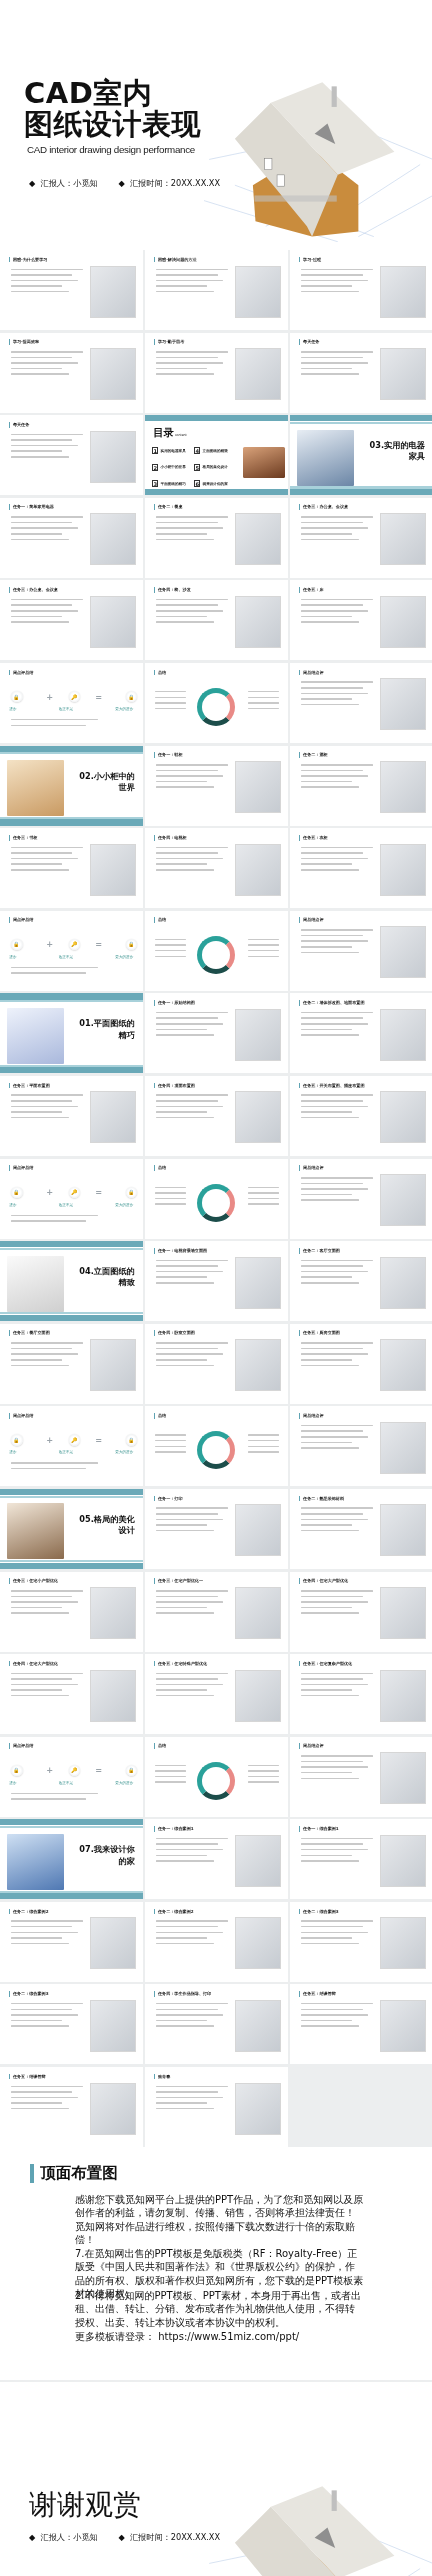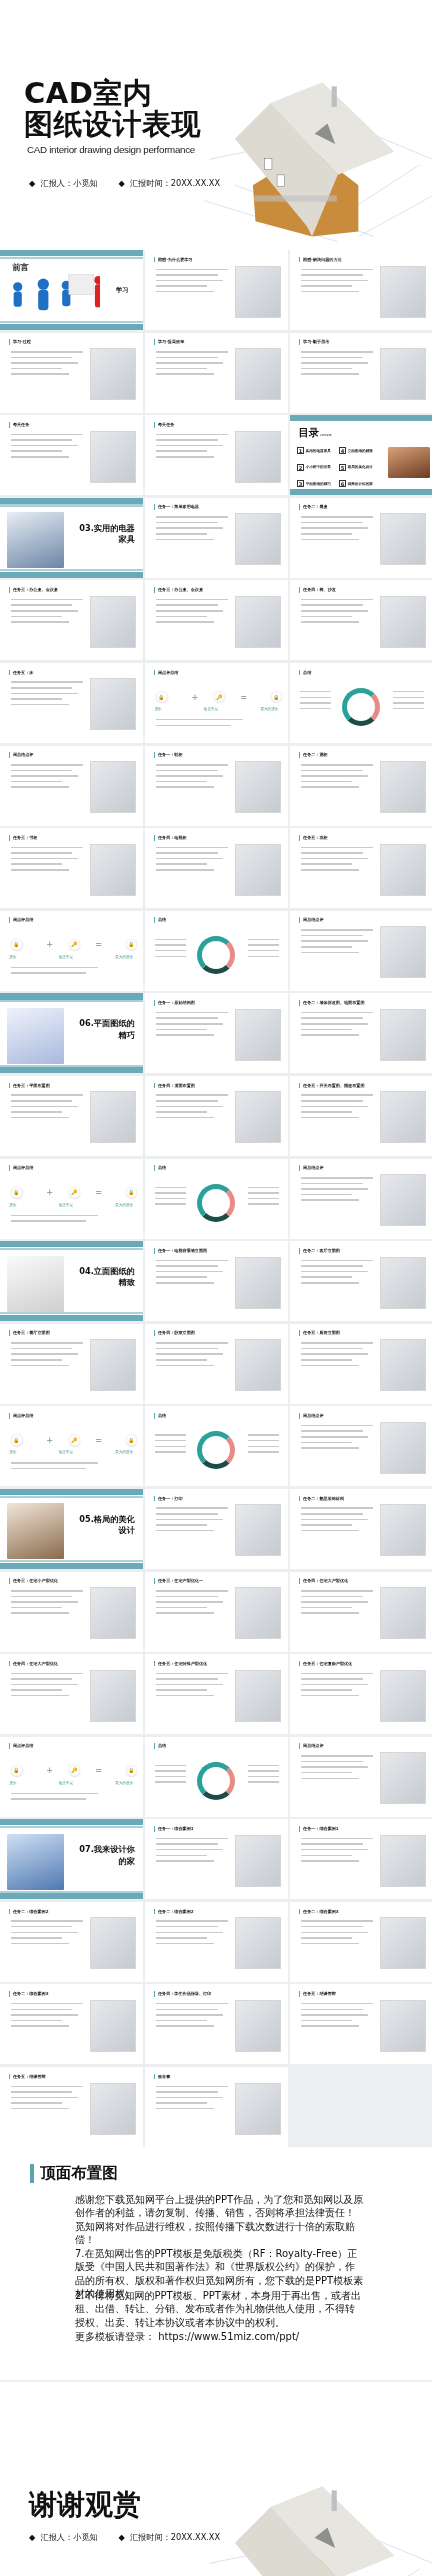--- a/index.html
+++ b/index.html
@@ -53,21 +53,21 @@
   .ring { position: absolute; left: 52px; top: 25px; width: 38px; height: 38px; border-radius: 50%; border: 5.2px solid #2aa19a; border-right-color: #e98a86; border-bottom-color: #1c4d4a; }
 
   
   .copy { position: absolute; left: 0; top: 2147px; width: 433px; height: 227px; background: #fff; }
   .copy-h { position: absolute; left: 30px; top: 16.5px; border-left: 4.1px solid #5fa3b3; padding-left: 6.2px; font-size: 15.5px; font-weight: bold; color: #111; line-height: 19.6px; }
   .copy-p { position: absolute; left: 75px; width: 289px; font-size: 10px; line-height: 13.4px; color: #111; }
   .sep { position: absolute; left: 0; top: 2380px; width: 433px; height: 2.1px; background: #eceeef; }
 
   
   .thanks { position: absolute; left: 0; top: 2383px; width: 433px; height: 245px; }
-  .thanks-title { position: absolute; left: 29px; top: 103px; font-size: 28px; font-weight: bold; color: #111; text-align: center; }
+  .thanks-title { position: absolute; left: 29px; top: 103px; font-size: 28px; font-weight: normal; color: #111; text-align: center; }
   .thanks-meta { position: absolute; left: 29px; top: 149px; font-size: 8.2px; color: #111; display: flex; gap: 20.6px; }
   .thanks .house { top: 103px; }
 </style>
 </head>
 <body>
 
 <div class="page">
 
   <section class="cover">
     <div class="cover-title">
@@ -93,39 +93,20 @@
       <polygon points="130,40 230,0 370,135 260,180" fill="#e7e5df"></polygon>
       <polygon points="215,100 240,80 255,120" fill="#8f8f8f"></polygon>
       <rect x="248" y="8" width="10" height="40" fill="#bfbfbf"></rect>
       <rect x="118" y="148" width="14" height="22" fill="#fff" stroke="#777"></rect>
       <rect x="142" y="180" width="14" height="22" fill="#fff" stroke="#777"></rect>
       <rect x="98" y="220" width="160" height="12" fill="#bfbfbf" opacity="0.6"></rect>
     </svg>
   </section>
 
   <div class="grid" id="grid">
-      <div class="slide sec">
-        <div class="bar-top"></div>
-        <div class="bar-top2"></div>
-        <div style="position:absolute;left:12.4px;top:12.4px;font-size:8.2px;font-weight:bold">前言</div>
-        <svg style="position:absolute;left:7.2px;top:24px" width="93" height="46" viewBox="0 0 180 90">
-          <circle cx="20" cy="25" r="9" fill="#1f6fc4"></circle>
-          <rect x="12" y="34" width="16" height="30" rx="6" fill="#1f6fc4"></rect>
-          <circle cx="70" cy="20" r="11" fill="#1f6fc4"></circle>
-          <rect x="60" y="31" width="20" height="40" rx="7" fill="#1f6fc4"></rect>
-          <circle cx="115" cy="22" r="9" fill="#1f6fc4"></circle>
-          <rect x="107" y="31" width="16" height="32" rx="6" fill="#1f6fc4"></rect>
-          <rect x="120" y="0" width="48" height="40" fill="#eee" stroke="#ccc"></rect>
-          <circle cx="178" cy="12" r="8" fill="#d22"></circle>
-          <rect x="171" y="20" width="14" height="45" rx="5" fill="#d22"></rect>
-        </svg>
-        <div style="position:absolute;left:116px;top:36px;font-size:6.2px;font-weight:bold">学习</div>
-        <div class="bar-bot2"></div>
-        <div class="bar-bot"></div>
-      </div>
       <div class="slide">
         <div class="stitle">困惑-为什么要学习</div>
         <div class="lines">
           <div></div>
           <div style="width:85%"></div>
           <div style="width:92%"></div>
           <div style="width:70%"></div>
           <div style="width:80%"></div>
         </div>
         <div class="pic"></div>
@@ -345,20 +326,28 @@
         <div class="stitle">周总结点评</div>
         <div class="lines">
           <div></div>
           <div style="width:85%"></div>
           <div style="width:92%"></div>
           <div style="width:70%"></div>
           <div style="width:80%"></div>
         </div>
         <div class="pic"></div>
       </div>
+      <div class="slide sec">
+        <div class="bar-top"></div>
+        <div class="bar-top2"></div>
+        <div class="sec-pic wood"></div>
+        <div class="sec-title">02.小小柜中的世界</div>
+        <div class="bar-bot2"></div>
+        <div class="bar-bot"></div>
+      </div>
       <div class="slide">
         <div class="stitle">任务一：鞋柜</div>
         <div class="lines">
           <div></div>
           <div style="width:85%"></div>
           <div style="width:92%"></div>
           <div style="width:70%"></div>
           <div style="width:80%"></div>
         </div>
         <div class="pic"></div>
@@ -454,21 +443,21 @@
           <div style="width:92%"></div>
           <div style="width:70%"></div>
           <div style="width:80%"></div>
         </div>
         <div class="pic"></div>
       </div>
       <div class="slide sec">
         <div class="bar-top"></div>
         <div class="bar-top2"></div>
         <div class="sec-pic blue"></div>
-        <div class="sec-title">06.平面图纸的精巧</div>
+        <div class="sec-title">01.平面图纸的精巧</div>
         <div class="bar-bot2"></div>
         <div class="bar-bot"></div>
       </div>
       <div class="slide">
         <div class="stitle">任务一：原始结构图</div>
         <div class="lines">
           <div></div>
           <div style="width:85%"></div>
           <div style="width:92%"></div>
           <div style="width:70%"></div>

